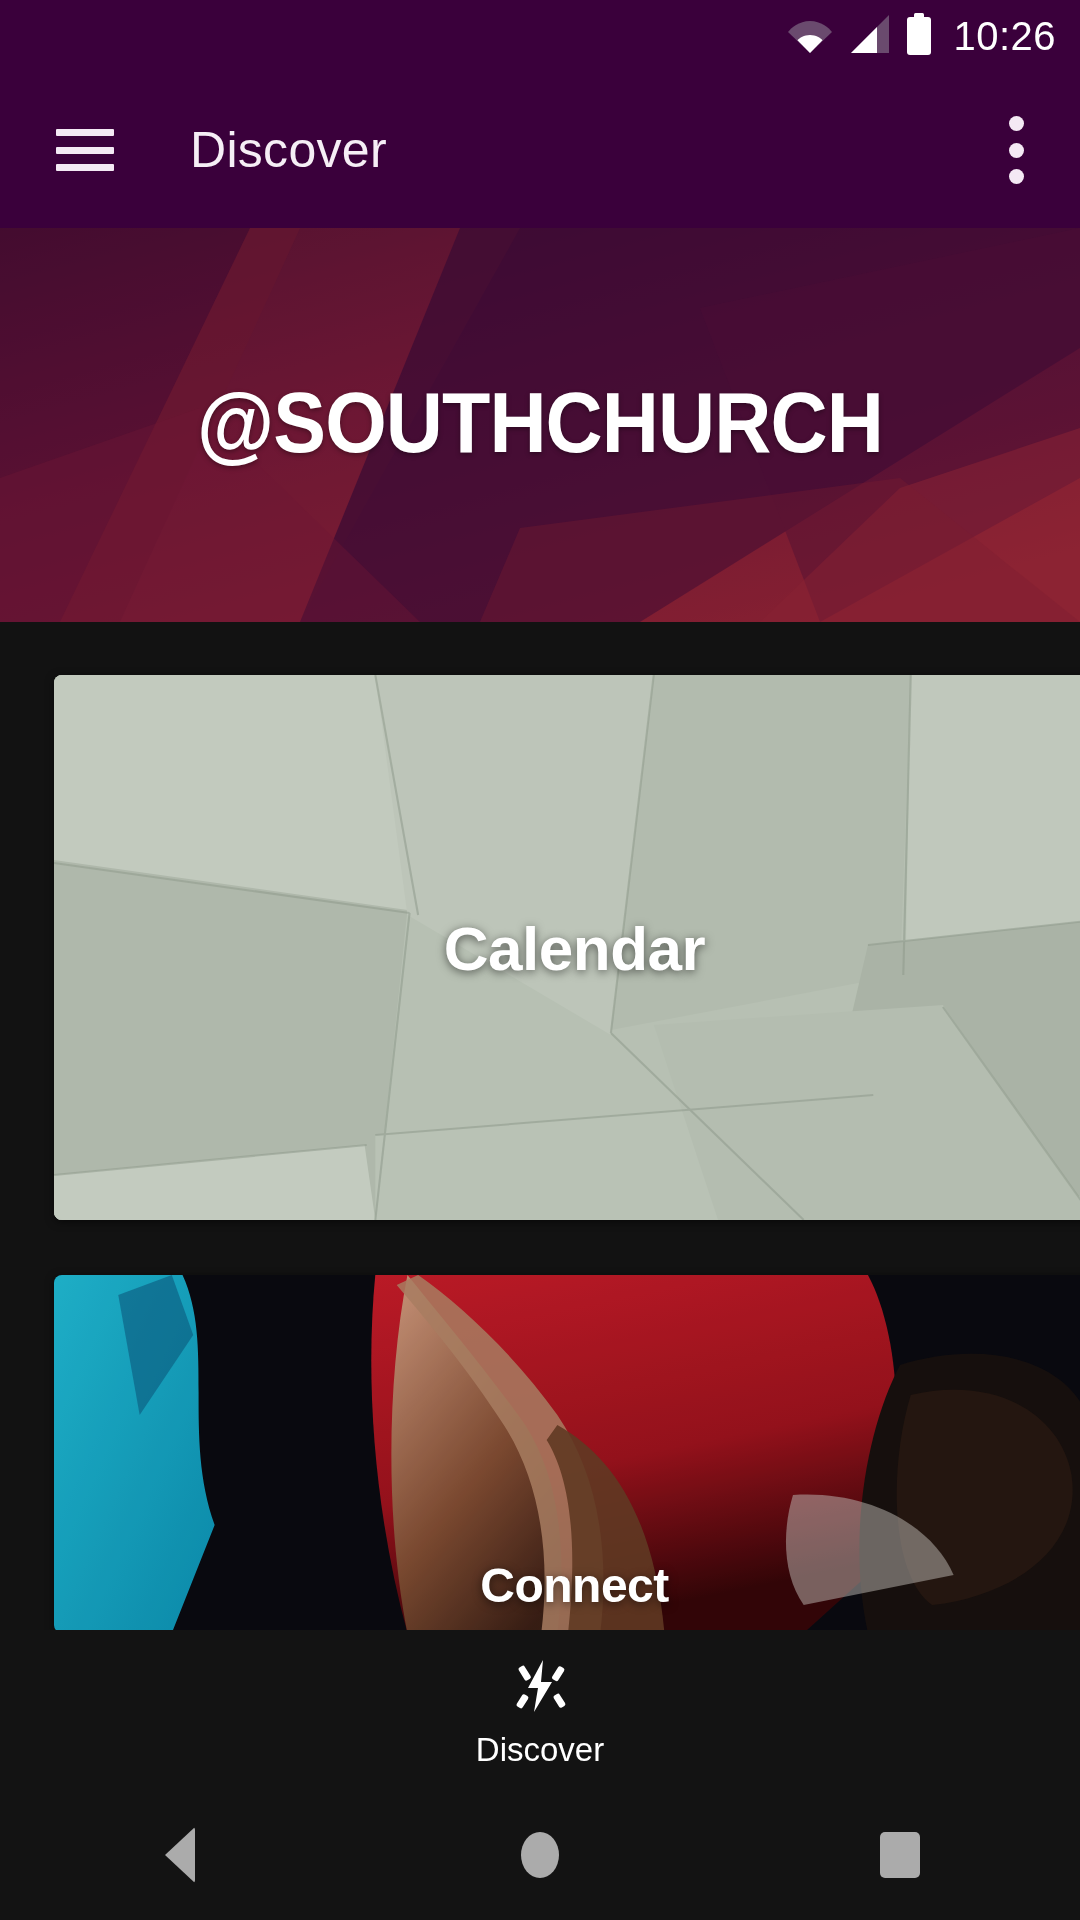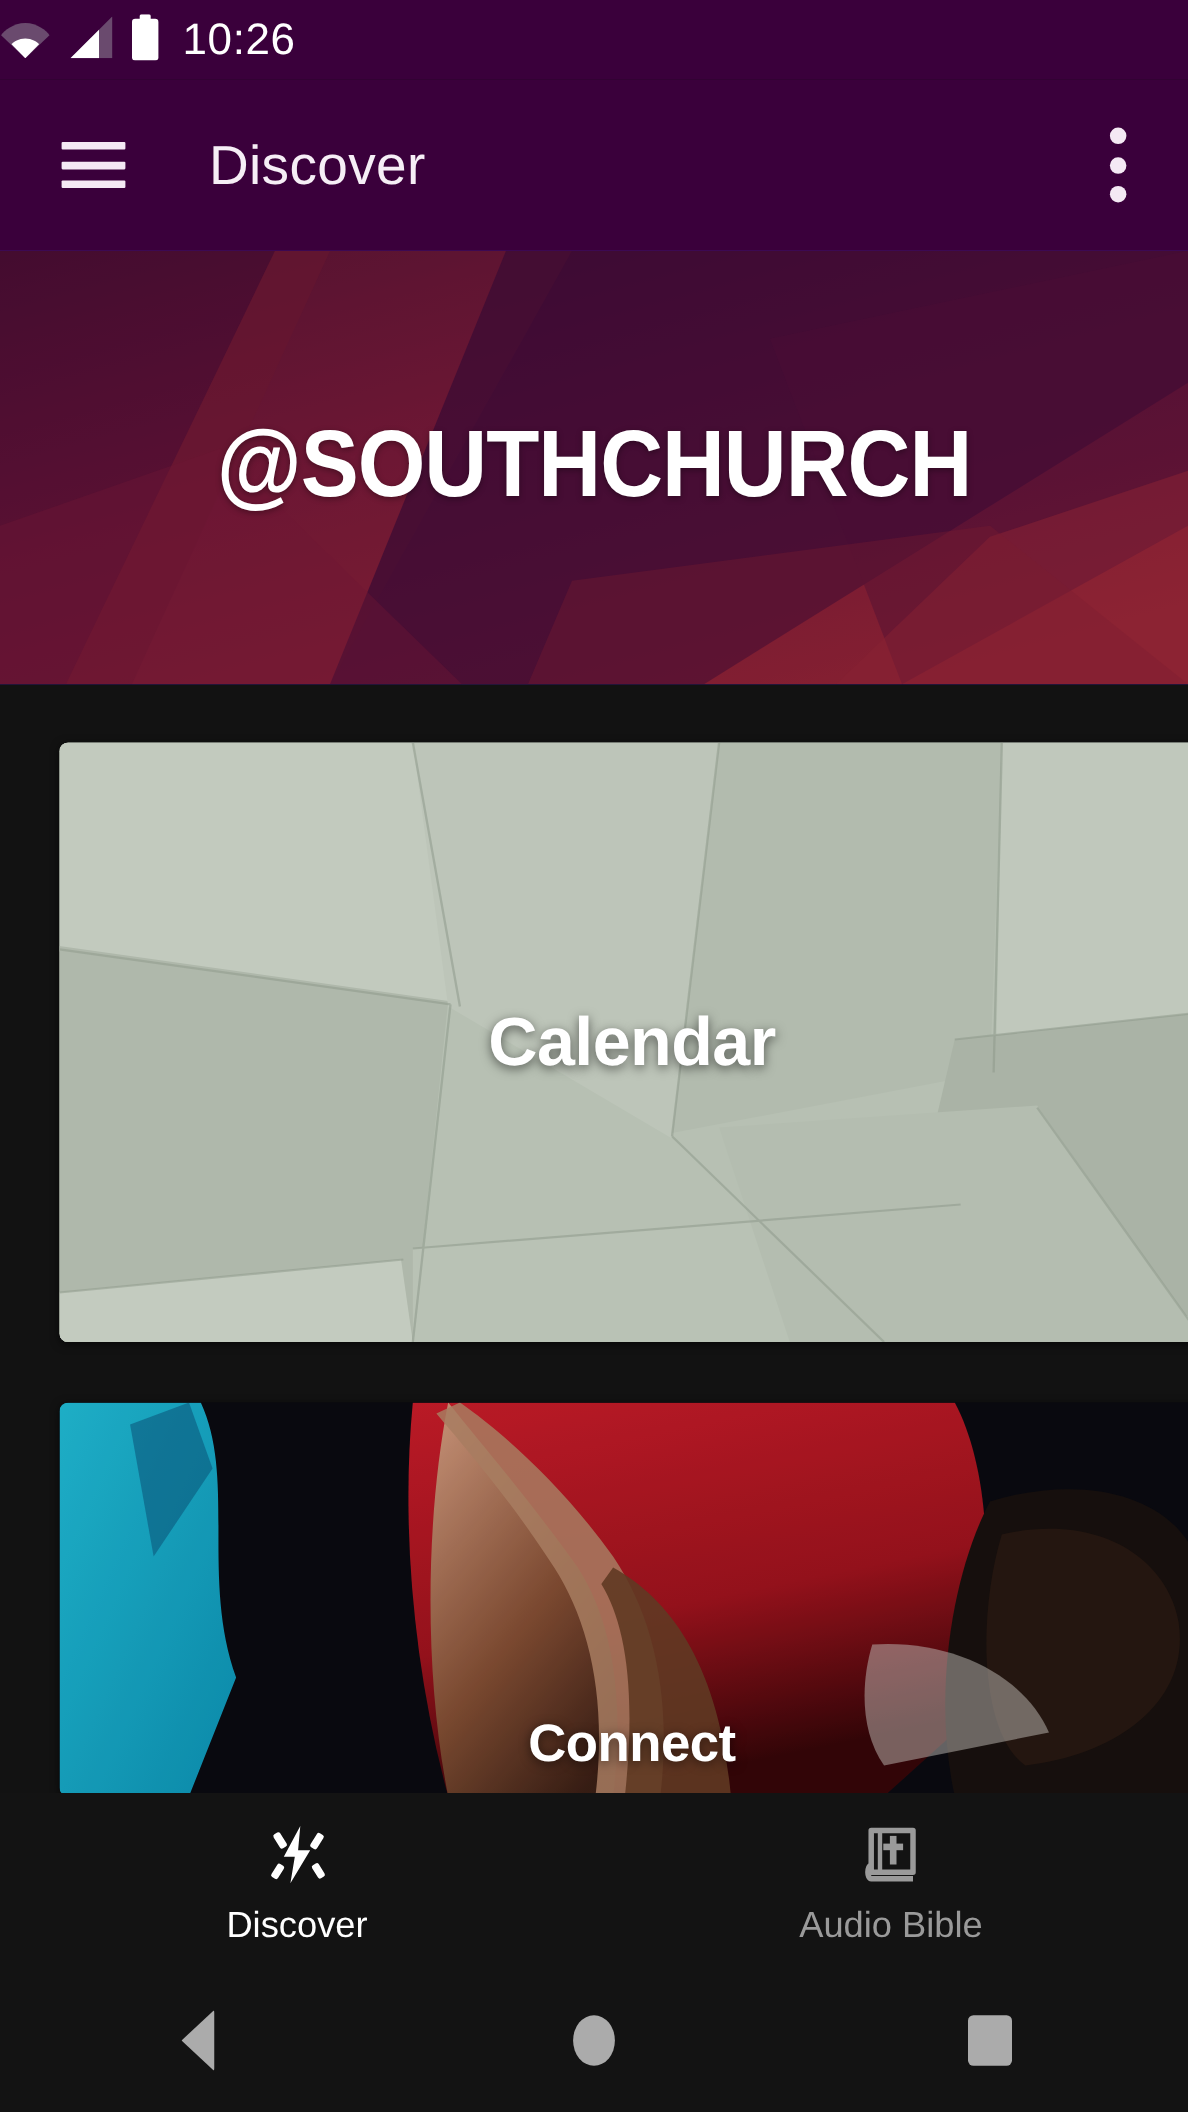--- a/index.html
+++ b/index.html
@@ -8,21 +8,21 @@
     background:#121212;
     font-family:"Liberation Sans", sans-serif;
     overflow:hidden;
   }
   #app { position:relative; width:1080px; height:1920px; background:#121212; }
 
   
   .status-bar{
     position:absolute; top:0; left:0; width:1080px; height:72px;
     background:#3A003B;
-    display:flex; align-items:center; 
+    display:flex; align-items:center; justify-content:flex-end;
     padding-right:24px; gap:14px;
   }
   .sb-icon{ display:block; }
   .sb-time{
     color:#ffffff; font-size:40px; font-weight:400; line-height:1;
     letter-spacing:0.5px; margin-left:6px;
   }
 
   
   .app-bar{
@@ -254,32 +254,20 @@
           <rect x="11" y="10" width="7" height="15" rx="2" fill="#FFFFFF" transform="rotate(-32 14 17)"></rect>
           <rect x="45" y="10" width="7" height="15" rx="2" fill="#FFFFFF" transform="rotate(32 48 17)"></rect>
           <rect x="9" y="38" width="7" height="14" rx="2" fill="#FFFFFF" transform="rotate(32 12 45)"></rect>
           <rect x="46" y="38" width="7" height="14" rx="2" fill="#FFFFFF" transform="rotate(-32 49 45)"></rect>
         </svg>
       </span>
       <span class="tab-label">Discover</span>
     </div>
 
 
-    <div class="tab">
-      <span class="tab-icon">
-        <svg width="60" height="60" viewBox="0 0 60 60">
-          <path d="M12 8 L50 8 L50 46 L12 46 Z" fill="none" stroke="#9A9A9A" stroke-width="5" stroke-linejoin="round"></path>
-          <path d="M12 40 C8 40 8 52 12 52 L50 52" fill="none" stroke="#9A9A9A" stroke-width="5" stroke-linejoin="round"></path>
-          <line x1="20" y1="8" x2="20" y2="46" stroke="#9A9A9A" stroke-width="4"></line>
-          <rect x="29" y="13" width="6" height="26" fill="#9A9A9A"></rect>
-          <rect x="23" y="20" width="18" height="6" fill="#9A9A9A"></rect>
-        </svg>
-      </span>
-      <span class="tab-label">Audio Bible</span>
-    </div>
 
   </div>
 
   <div class="nav-bar">
     <div class="nav-btn">
       <span class="nav-back"></span>
     </div>
     <div class="nav-btn">
       <span class="nav-home"></span>
     </div>

